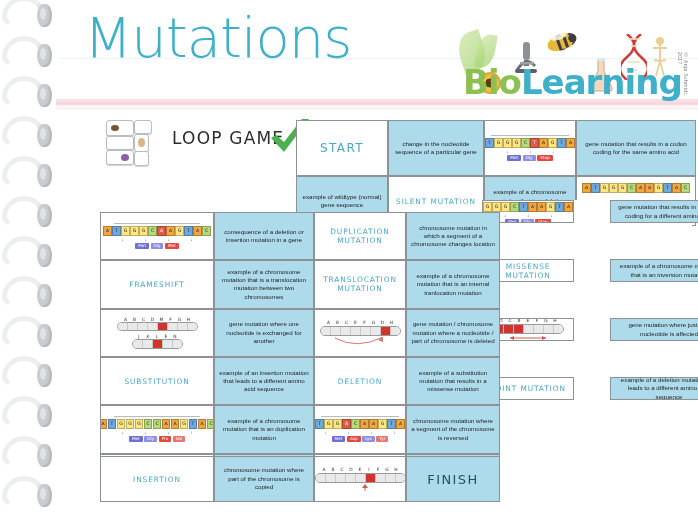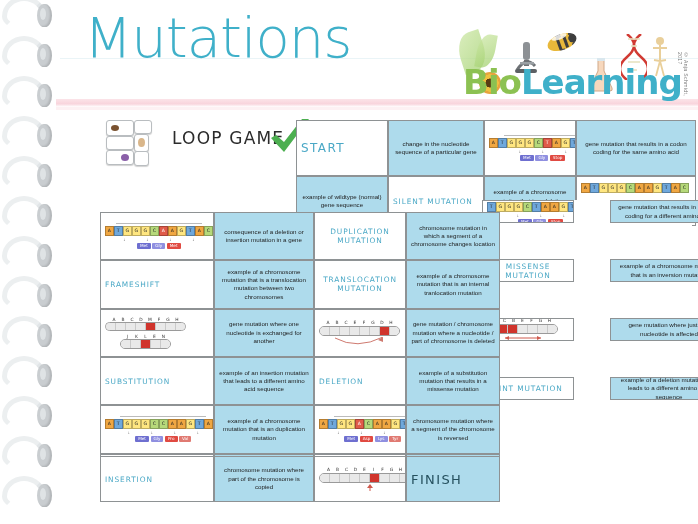--- a/index.html
+++ b/index.html
@@ -79,21 +79,21 @@
     font-size:17px;letter-spacing:1.2px;color:#2b2b2b;
     font-family:"DejaVu Sans", sans-serif;
   }
   .checkmark{position:absolute;left:268px;top:118px;width:44px;height:40px;}
 
   
   .grid{position:absolute;display:grid;background:#fff;}
   .cell{
     border:1px solid #8e9294;
     box-sizing:border-box;
-    display:flex;align-items:center;
+    display:flex;align-items:center;justify-content:center;
     text-align:center;
     padding:2px 4px;
     overflow:hidden;
     background:#fff;
   }
   .cell.blue{background:#aedbec;}
   .cell .txt{
     font-size:6.2px;line-height:1.35;color:#1d1d1d;
     font-family:"Liberation Sans", sans-serif;
   }

